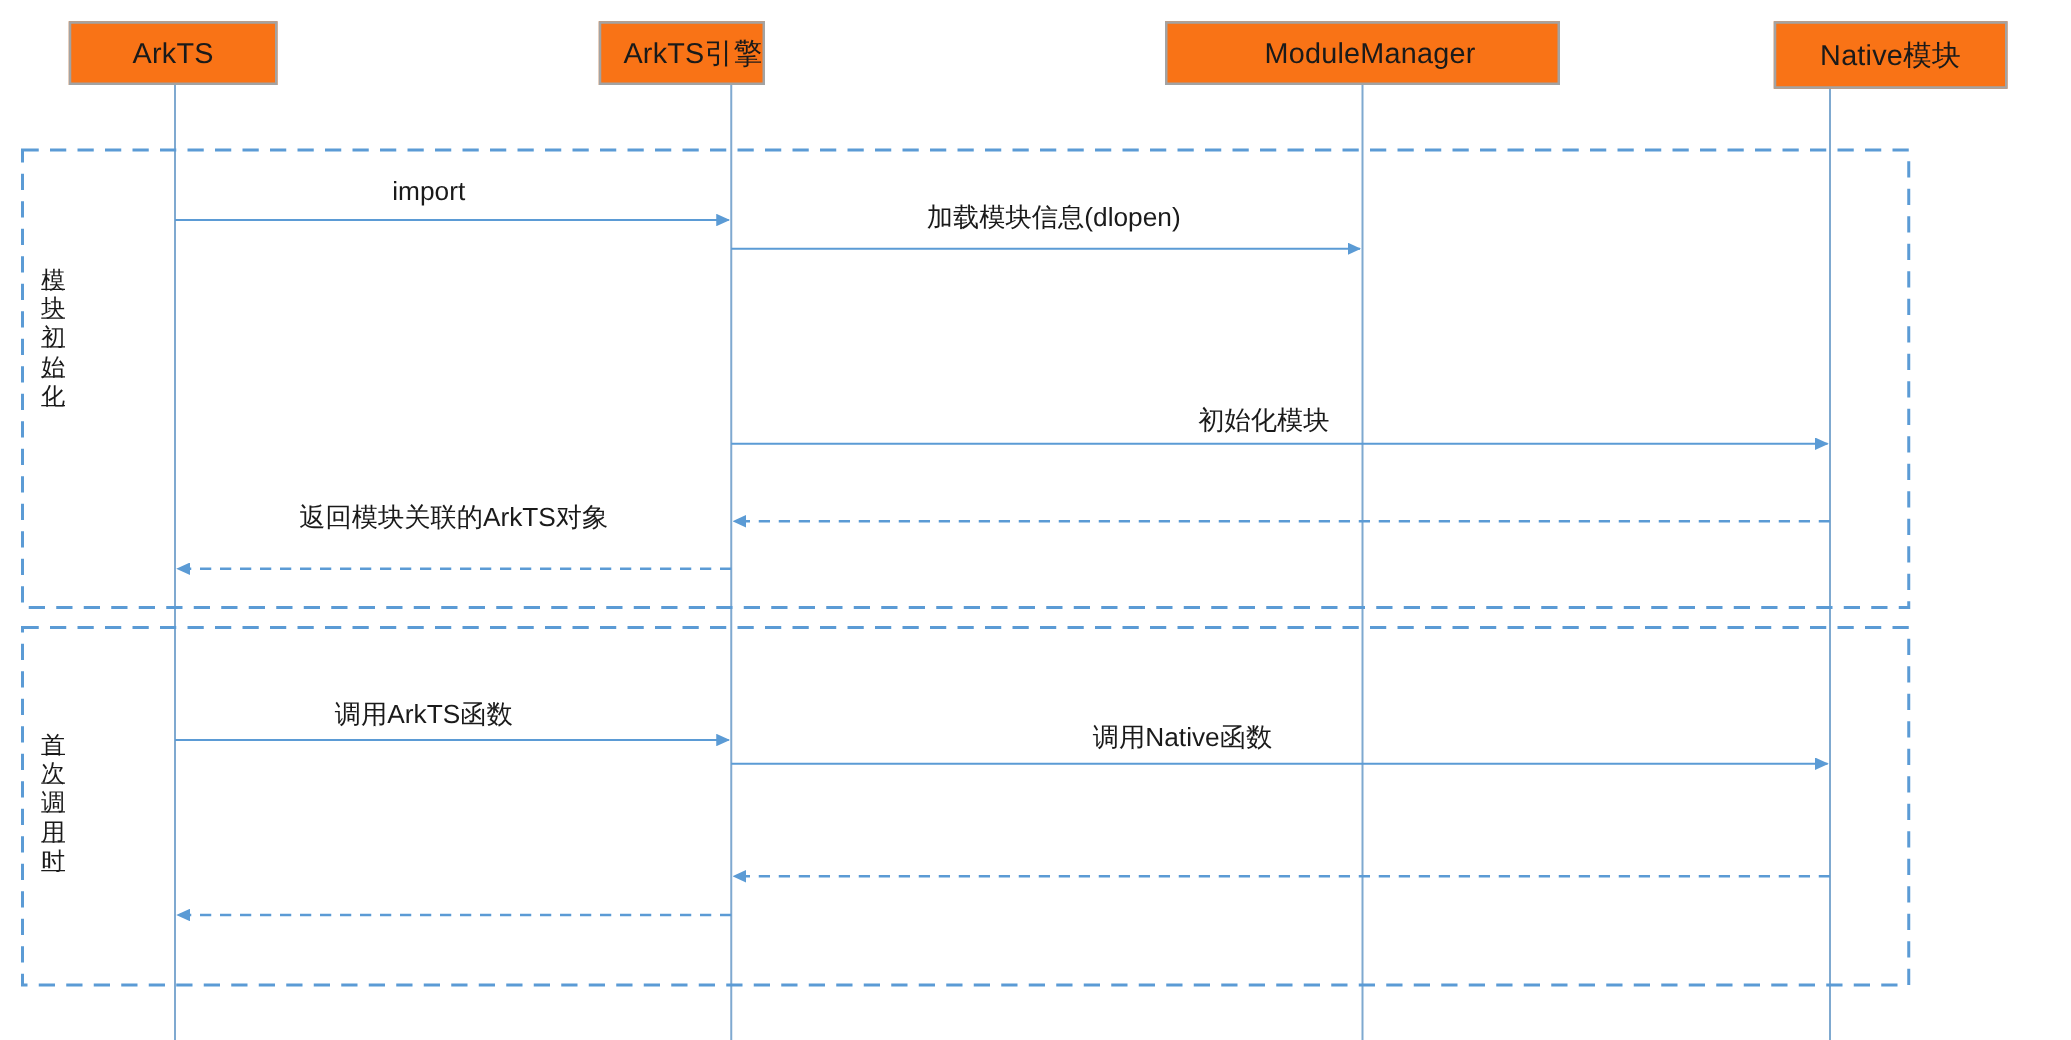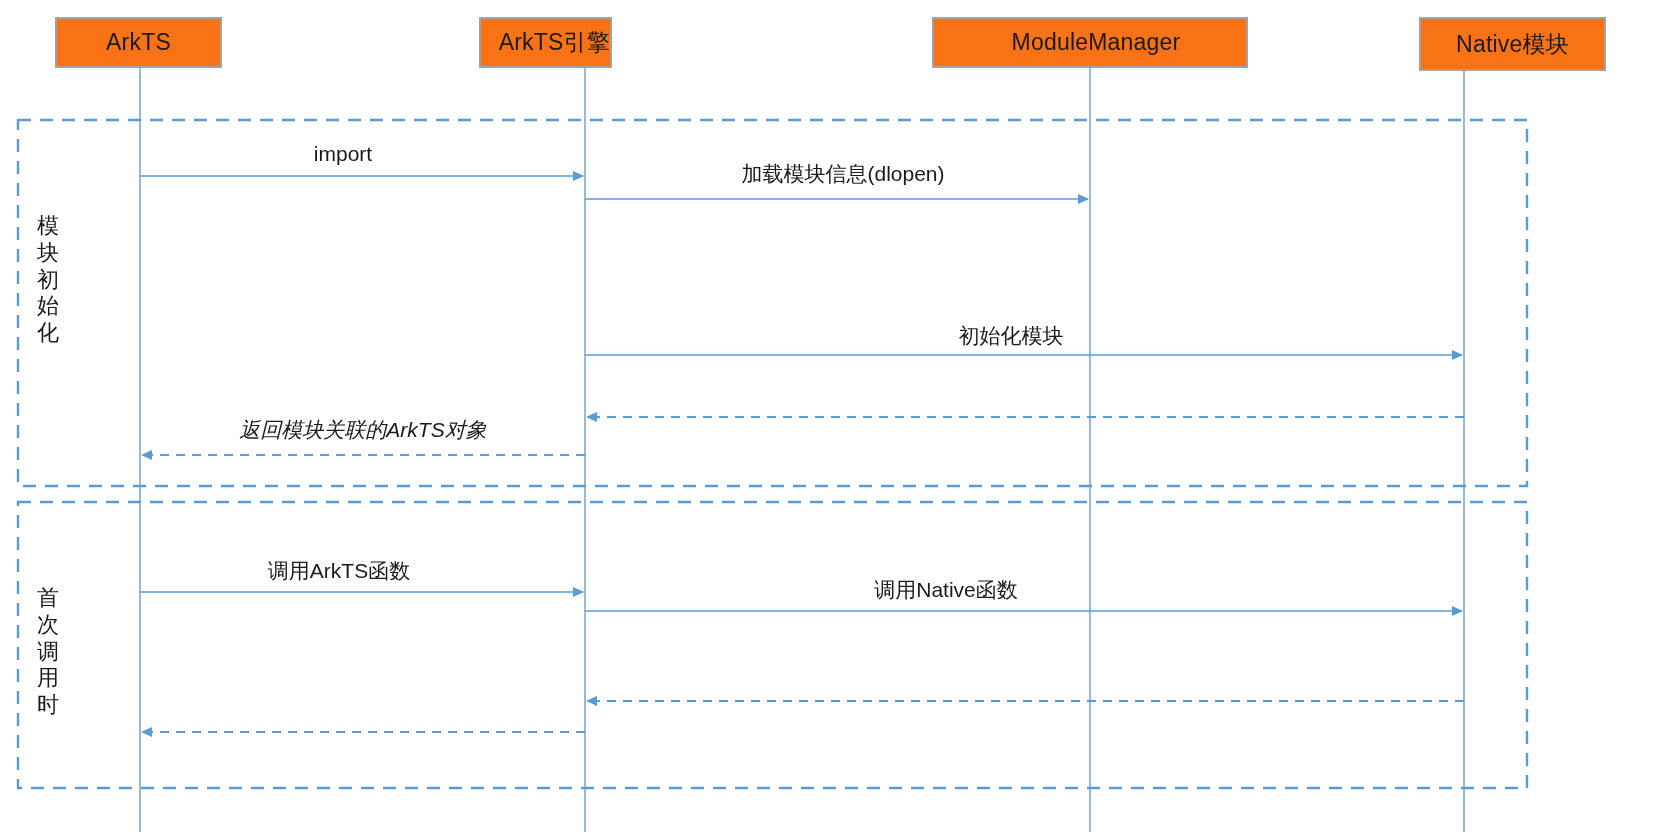--- a/index.html
+++ b/index.html
@@ -46,26 +46,27 @@
   }
   .note-text {
     position: absolute;
     font-size: 21px;
     color: #1a1a1a;
     line-height: 1.55;
     width: 290px;
   }
   .frame-label {
     position: absolute;
-    font-size: 22px;
+    font-size: 19px;
     color: #1a1a1a;
     width: 26px;
     line-height: 1.22;
-    text-align: right;
+    text-align: left;
     word-break: break-all;
+    text-decoration: underline;
   }
 </style>
 </head>
 <body>
 
 <div id="diagram-root">
 
   <svg id="diagram-svg" viewBox="0 0 1657 832" xmlns="http://www.w3.org/2000/svg">
     <defs>
       <marker id="arrow-right" markerWidth="11" markerHeight="10" refX="10" refY="5" orient="auto" markerUnits="userSpaceOnUse">
@@ -113,21 +114,21 @@
       </div>
     </div>
   <div id="frame-labels-layer">
       <div class="frame-label" style="left: 33px; top: 213px;">模块初始化</div>
       <div class="frame-label" style="left: 33px; top: 585px;">首次调用时</div>
     </div>
   <div id="message-labels-layer">
       <div class="msg-label" style="left: 343px; top: 142px;">import</div>
       <div class="msg-label" style="left: 843px; top: 160px;">加载模块信息(dlopen)</div>
       <div class="msg-label" style="left: 1011px; top: 322px;">初始化模块</div>
-      <div class="msg-label" style="left: 363px; top: 416px; font-style: italic;">返回模块关联的ArkTS对象</div>
+      <div class="msg-label" style="left: 363px; top: 400px;">返回模块关联的ArkTS对象</div>
       <div class="msg-label" style="left: 339px; top: 557px;">调用ArkTS函数</div>
       <div class="msg-label" style="left: 946px; top: 576px;">调用Native函数</div>
     </div>
   <div id="notes-layer">
       <div class="note-text" style="left: 1118px; top: 182px;">
       </div>
     </div>
 
 </div>
 

